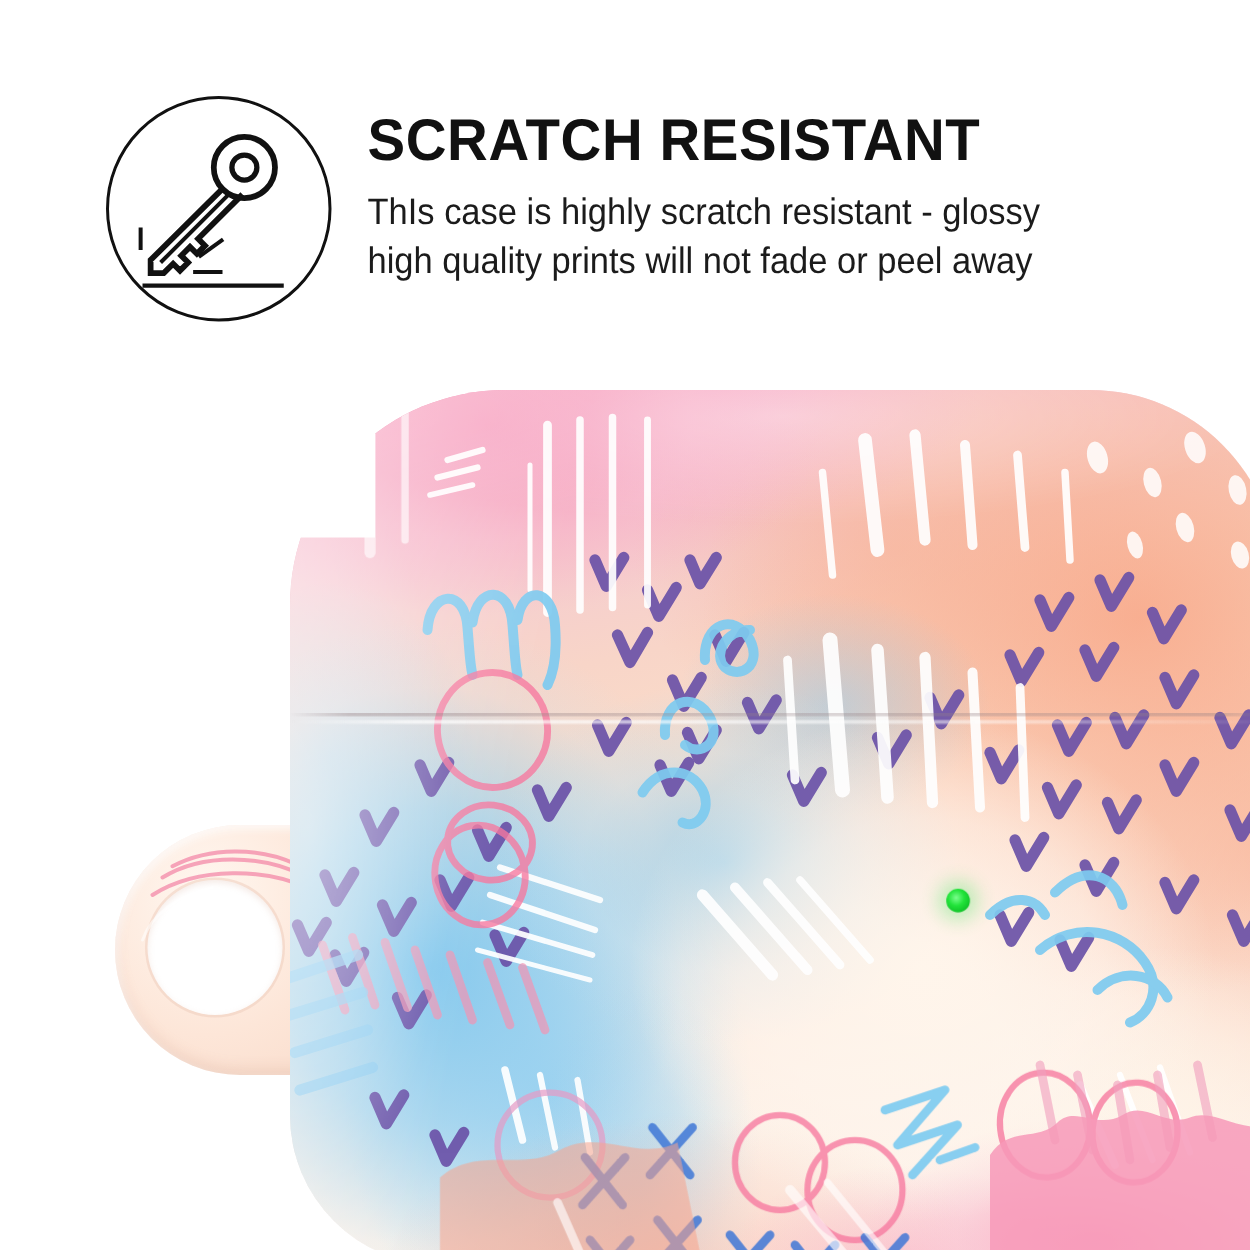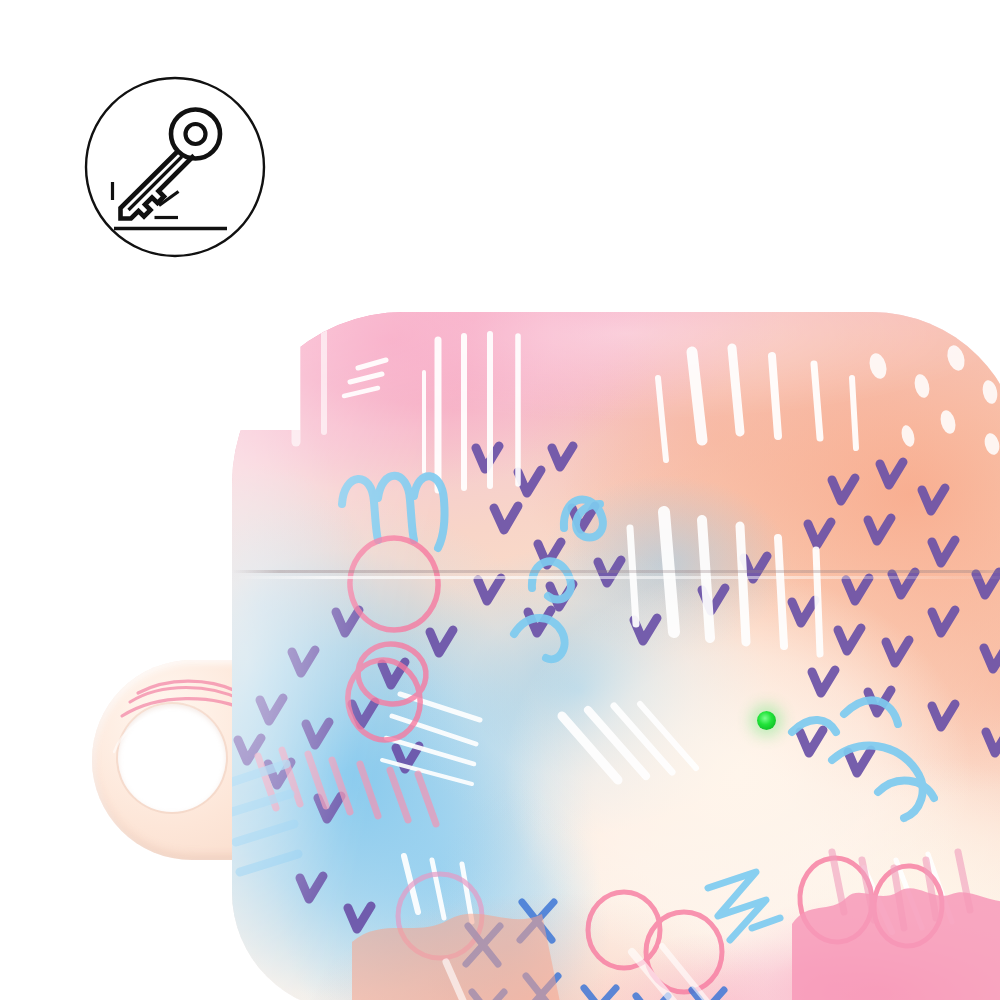--- a/index.html
+++ b/index.html
@@ -203,20 +203,27 @@
       <path d="M98 80.5 L44.5 134" fill="none" stroke="#111111" stroke-width="3.2"></path>
 
       <line x1="30" y1="152.5" x2="143" y2="152.5" stroke="#111111" stroke-width="3.4"></line>
 
       <line x1="28.5" y1="106" x2="28.5" y2="124" stroke="#111111" stroke-width="3.2"></line>
       <line x1="70.5" y1="141.5" x2="94" y2="141.5" stroke="#111111" stroke-width="3.2"></line>
       <line x1="75" y1="129.5" x2="94.5" y2="115.5" stroke="#111111" stroke-width="3.2"></line>
     </svg>
   </div>
 
+  <div class="header-text">
+    <h1 class="feature-title">SCRATCH RESISTANT</h1>
+    <p class="feature-desc">
+      <span class="line">ThIs case is highly scratch resistant - glossy</span>
+      <span class="line">high quality prints will not fade or peel away</span>
+    </p>
+  </div>
 </header>
 
 <section class="product-stage">
 
   <div class="loop-tab"></div>
   <svg class="loop-streaks" viewBox="0 0 205 200" xmlns="http://www.w3.org/2000/svg">
     <g fill="none" stroke="#f0729b" stroke-opacity="0.62" stroke-width="3.2" stroke-linecap="round">
       <path d="M38 42 C70 22 118 24 150 40"></path>
       <path d="M30 56 C66 33 122 34 158 52"></path>
       <path d="M46 33 C76 17 116 18 144 31"></path>

